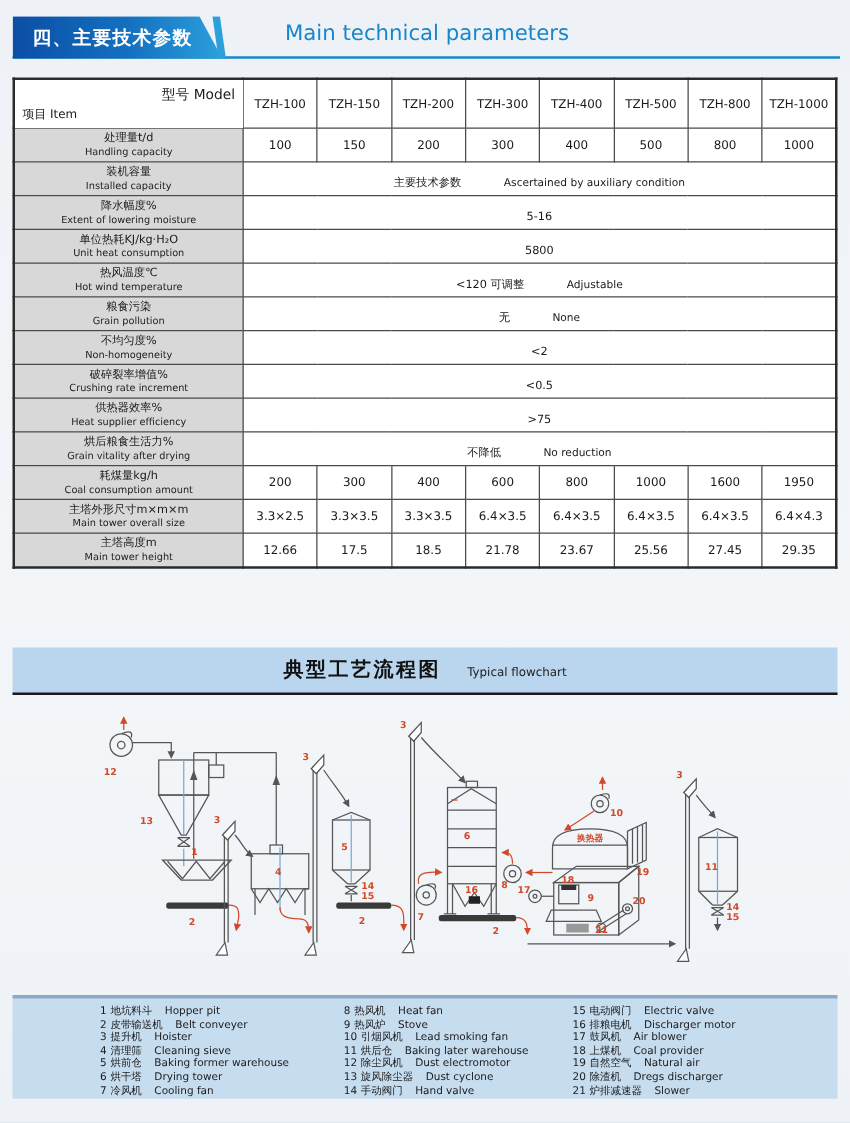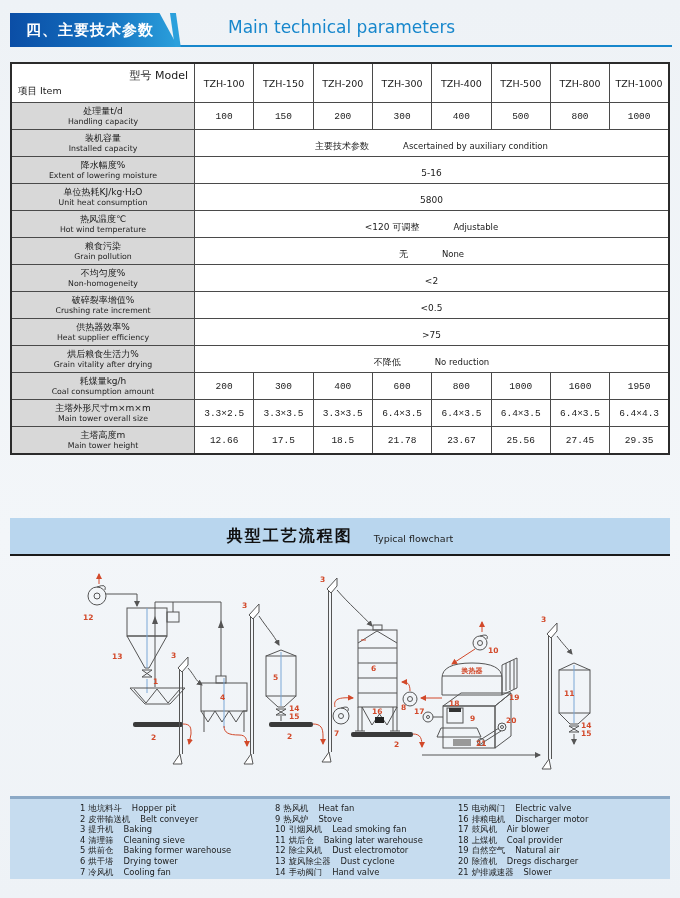--- a/index.html
+++ b/index.html
@@ -27,21 +27,21 @@
   table.ptable{border-collapse:collapse;width:660px;table-layout:fixed;background:#fff;border:2px solid #2b2b2b;}
   table.ptable td,table.ptable th{border:1px solid #4a4a4a;padding:0;text-align:center;vertical-align:middle;color:#1a1a1a;}
   td.labelcol{width:182px;background:var(--table-label-bg);}
   th.mh{font-size:9.5px;font-weight:normal;height:38px;}
   td.corner{position:relative;height:38px;background:#fff;}
   td.corner .tr{position:absolute;top:4px;right:6px;font-size:11px;margin-left:29px;}
   td.corner .bl{position:absolute;bottom:4px;left:6px;font-size:9.5px;}
   tr.drow td{height:26px;}
   .cn{font-size:9px;line-height:10.5px;}
   .en{font-size:7.8px;line-height:9px;color:#222;}
-  .val{font-size:9.5px;font-family:Liberation Mono, monospace;}
+  .val{font-size:9.5px;}
   .spancell .scn{font-size:9px;}
   .spancell .sen{font-size:8.5px;margin-left:34px;}
 
   
   .flowbanner{position:absolute;left:10px;top:518px;width:660px;height:36px;background:var(--banner-bg);
     border-bottom:2px solid #1b1b1b;display:flex;align-items:center;justify-content:center;gap:21px;}
   .fb-cn{font-size:16px;font-weight:bold;color:#111;letter-spacing:2px;}
   .fb-en{font-size:9.5px;color:#222;margin-top:4px;}
 
   
@@ -421,21 +421,21 @@
         <text x="572" y="180" class="dlabel">15</text>
         <text x="463" y="117" class="hxlabel">换热器</text>
       </g>
   </svg>
 
   <div class="divider"></div>
   <div class="legend">
       <div class="lcol c1">
         <div class="lline"><span class="lnum">1</span><span class="lcn">地坑料斗</span><span class="len">Hopper pit</span></div>
         <div class="lline"><span class="lnum">2</span><span class="lcn">皮带输送机</span><span class="len">Belt conveyer</span></div>
-        <div class="lline"><span class="lnum">3</span><span class="lcn">提升机</span><span class="len">Baking</span></div>
+        <div class="lline"><span class="lnum">3</span><span class="lcn">提升机</span><span class="len">Hoister</span></div>
         <div class="lline"><span class="lnum">4</span><span class="lcn">清理筛</span><span class="len">Cleaning sieve</span></div>
         <div class="lline"><span class="lnum">5</span><span class="lcn">烘前仓</span><span class="len">Baking former warehouse</span></div>
         <div class="lline"><span class="lnum">6</span><span class="lcn">烘干塔</span><span class="len">Drying tower</span></div>
         <div class="lline"><span class="lnum">7</span><span class="lcn">冷风机</span><span class="len">Cooling fan</span></div>
       </div>
       <div class="lcol c2">
         <div class="lline"><span class="lnum">8</span><span class="lcn">热风机</span><span class="len">Heat fan</span></div>
         <div class="lline"><span class="lnum">9</span><span class="lcn">热风炉</span><span class="len">Stove</span></div>
         <div class="lline"><span class="lnum">10</span><span class="lcn">引烟风机</span><span class="len">Lead smoking fan</span></div>
         <div class="lline"><span class="lnum">11</span><span class="lcn">烘后仓</span><span class="len">Baking later warehouse</span></div>

